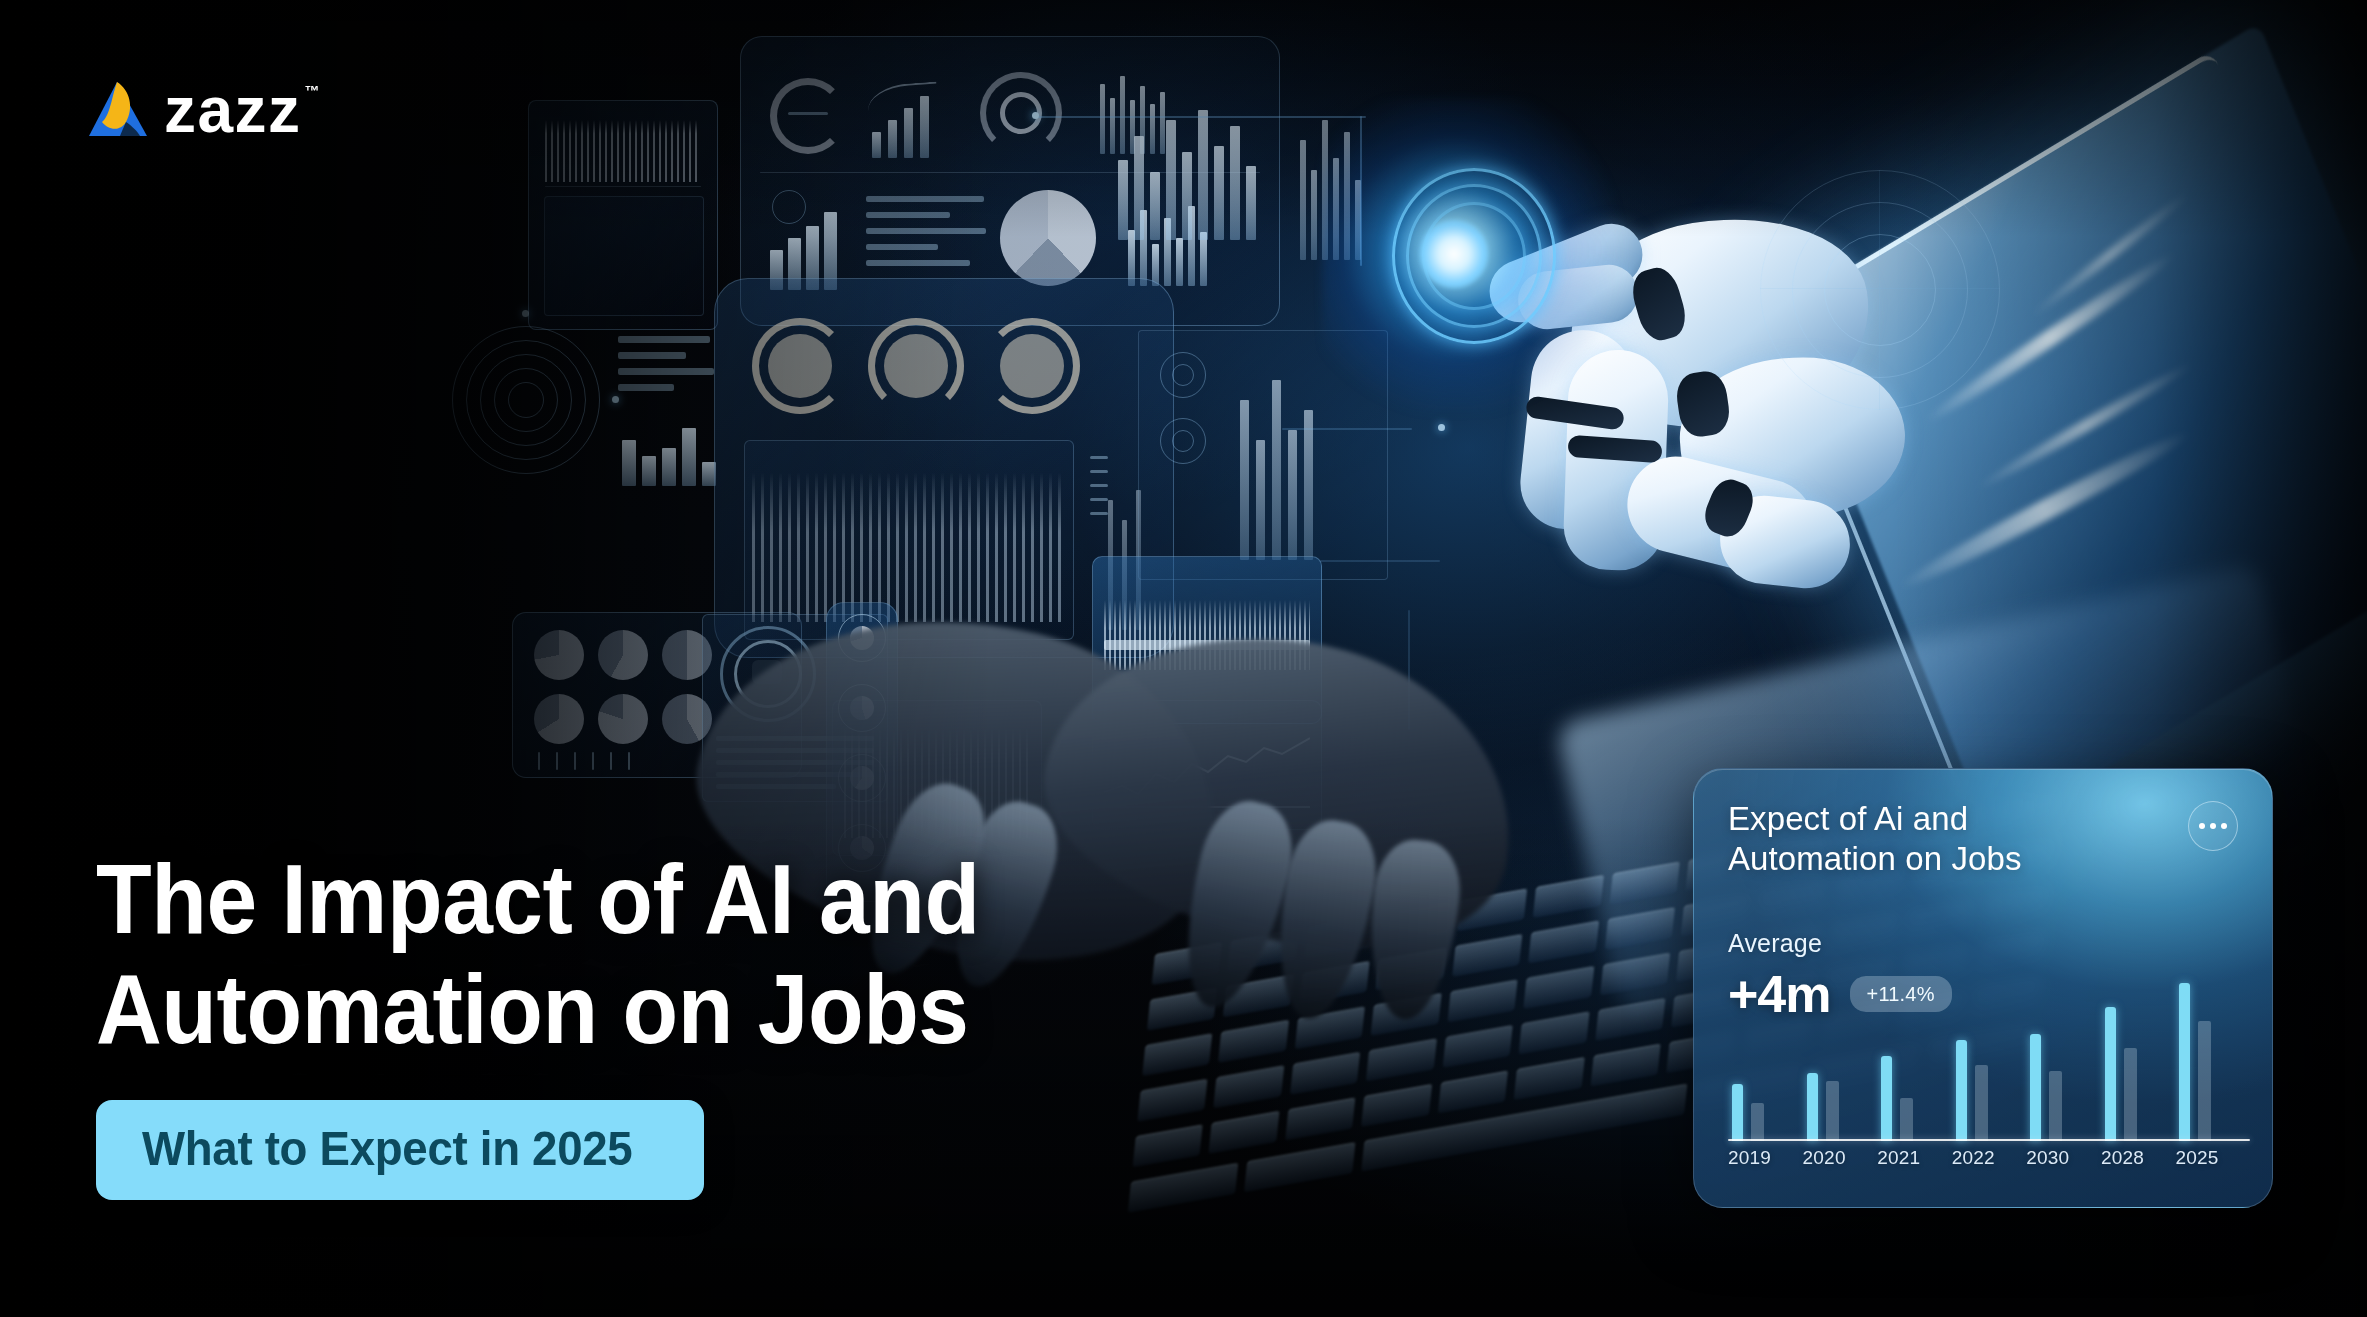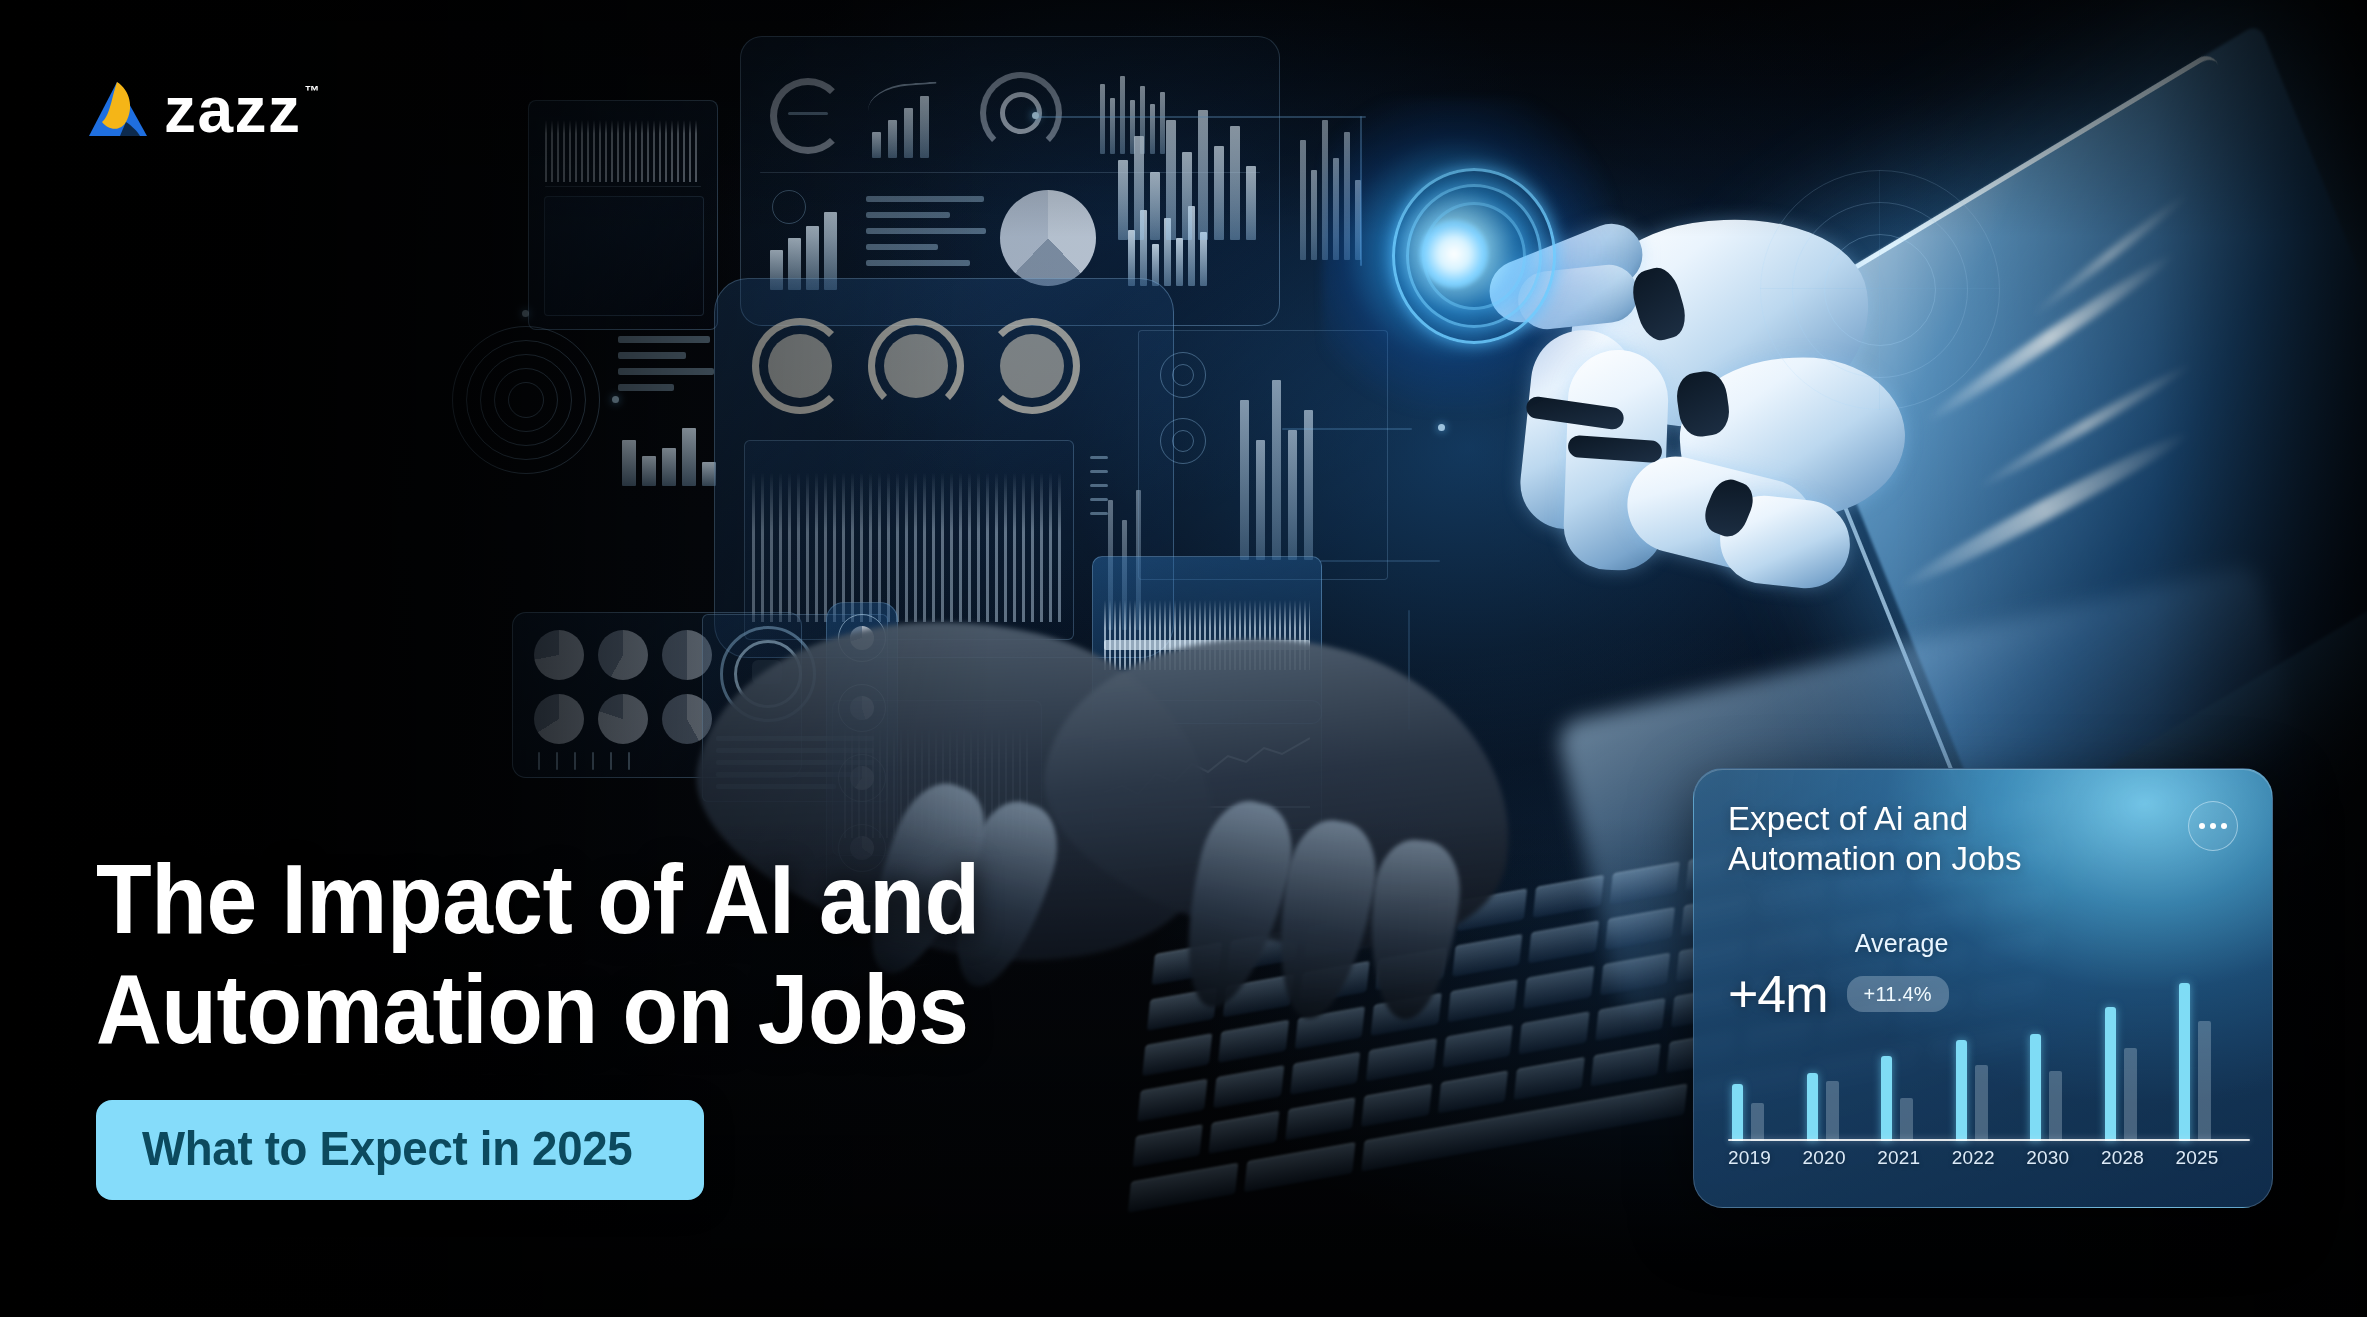--- a/index.html
+++ b/index.html
@@ -300,25 +300,24 @@
     margin-top:2px;
     background:rgba(255,255,255,.05);
     cursor:pointer;
   }
   .more-dot { width:6px; height:6px; border-radius:50%; background:#ffffff; }
 
   .card-metric { position:absolute; left:34px; top:160px; }
   .metric-label {
     color:#eaf6ff; font-size:25px; font-weight:400; letter-spacing:.2px;
     text-shadow:0 1px 6px rgba(0,0,0,.30);
-    text-align:right;
   }
   .metric-row { display:flex; align-items:center; gap:19px; margin-top:10px; }
   .metric-value {
-    color:#ffffff; font-size:52px; font-weight:400; line-height:1;
+    color:#ffffff; font-size:52px; font-weight:700; line-height:1;
     letter-spacing:-1px;
     text-shadow:0 2px 10px rgba(0,0,0,.35);
   }
   .metric-badge {
     background:rgba(226,240,252,.28);
     border-radius:16px;
     padding:8px 17px;
     color:#f2fbff; font-size:20px; font-weight:400;
     letter-spacing:.2px;
     line-height:1;

